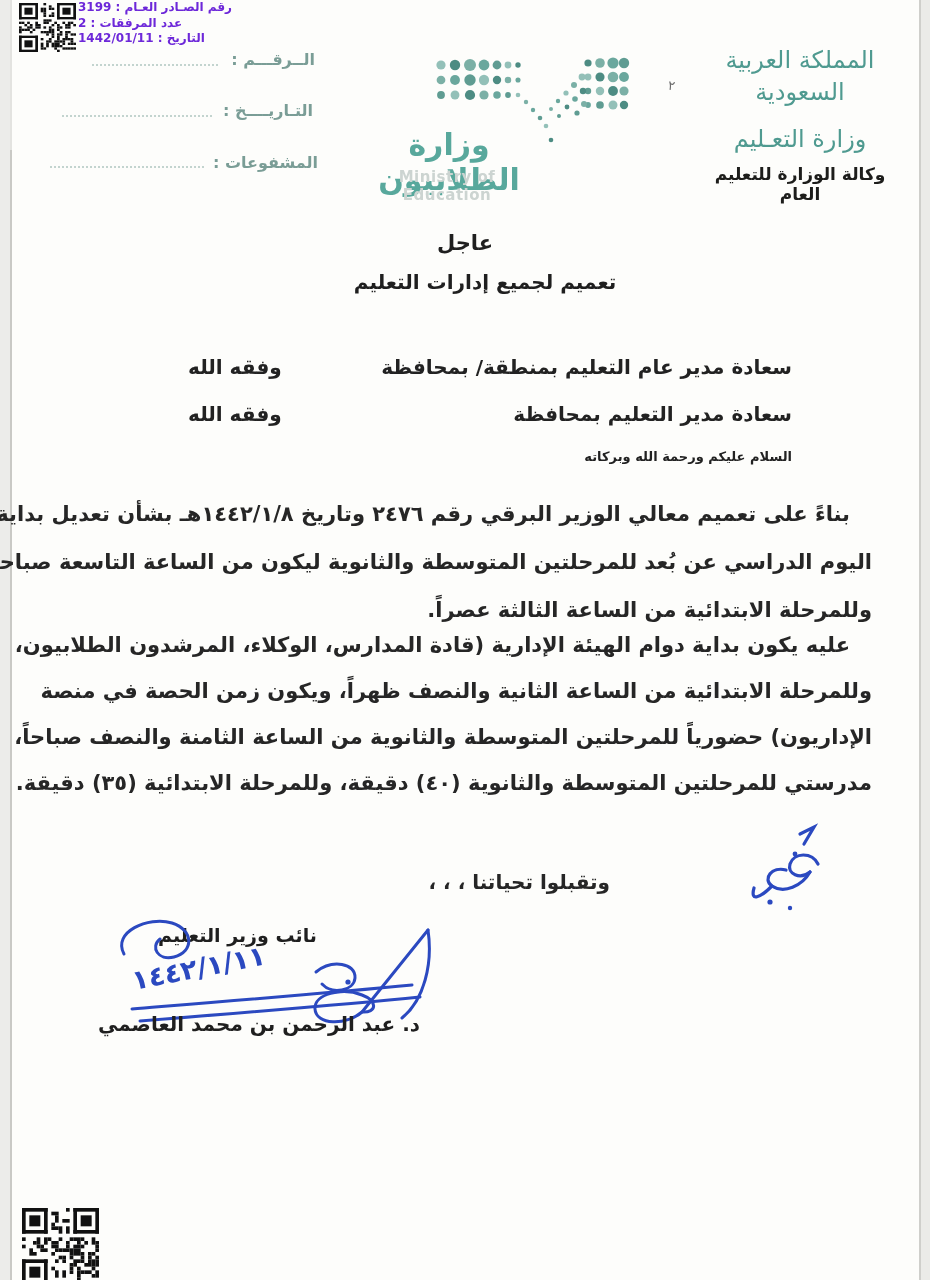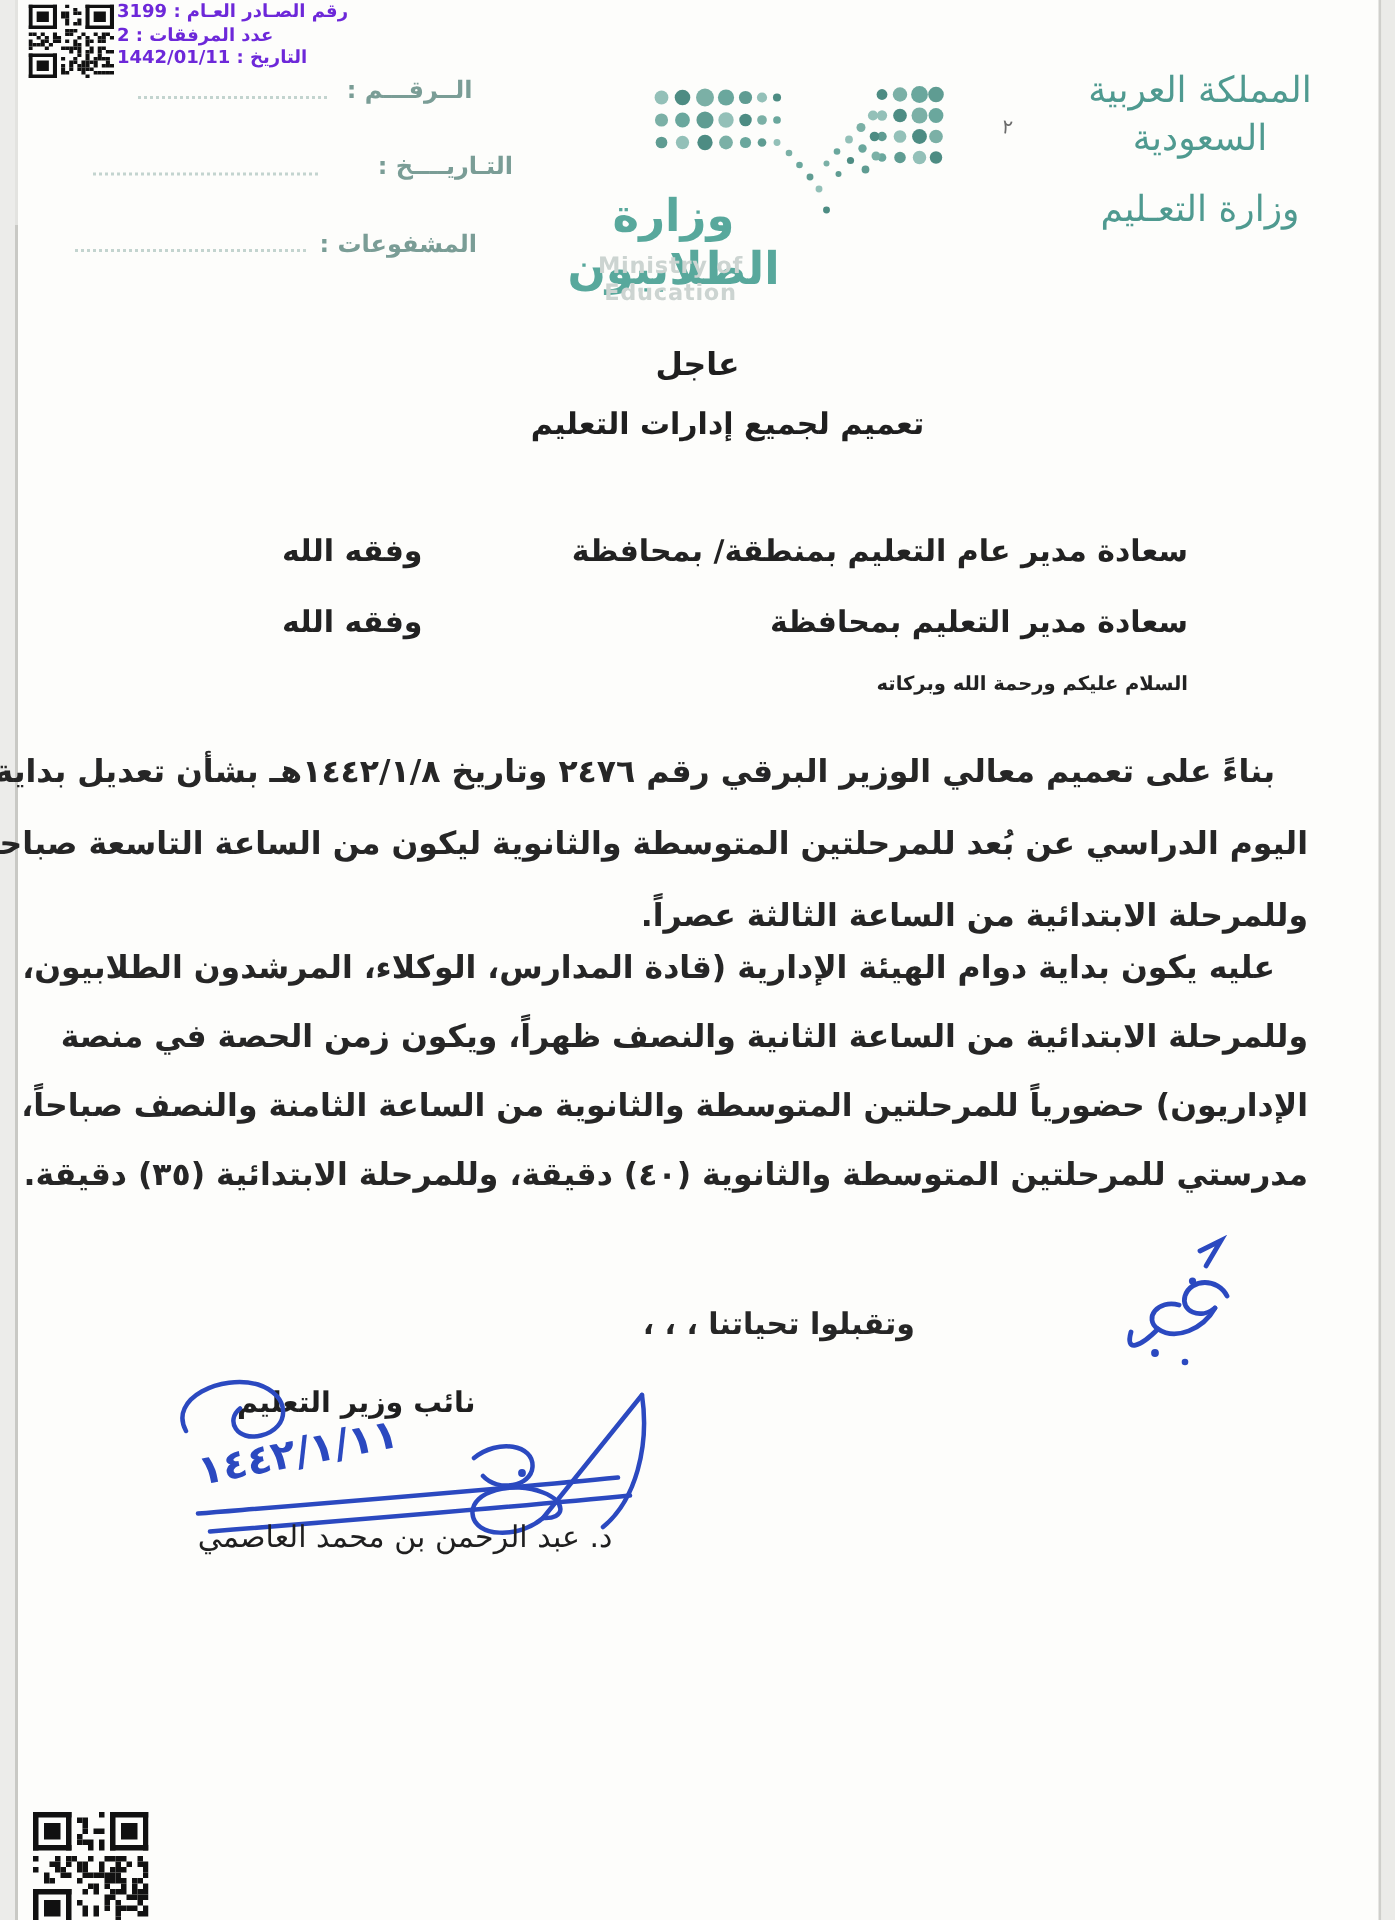--- a/index.html
+++ b/index.html
@@ -47,21 +47,21 @@
   .para .ln{white-space:nowrap;overflow:visible;}
   .p1 .ln{height:48px;line-height:40px;}
   .p2 .ln{height:46px;line-height:38px;}
   .indent{text-indent:22px;}
   .closing{right:320px;direction:rtl;text-align:right;top:833px;
     font-size:20px;font-weight:700;color:#262626;margin-top:37px;}
   
   .sig-title{left:197px;top:924px;width:120px;text-align:center;direction:rtl;
     font-size:19px;font-weight:700;color:#1f1f1f;white-space:nowrap;}
   .sig-name{left:120px;top:1012px;width:300px;text-align:center;direction:rtl;
-    font-size:20px;font-weight:400;color:#1f1f1f;white-space:nowrap;}
+    font-size:20px;font-weight:700;color:#1f1f1f;white-space:nowrap;}
   svg{display:block;}
 </style>
 </head>
 <body>
 
 <div class="page">
 
   <div class="abs edge-left-strip"></div>
   <div class="abs edge-left-line-faint"></div>
   <div class="abs edge-left-line"></div>
@@ -199,29 +199,30 @@
     </svg>
   <div class="abs stamp-meta">
     <div>رقم الصـادر العـام : 3199</div>
     <div>عدد المرفقات : 2</div>
     <div>التاريخ : 1442/01/11</div>
   </div>
 
   <div class="abs field-label" style="right:615px;top:50px">الــرقـــم :</div>
   <div class="abs dotline" style="left:92px;top:64px;width:126px"></div>
 
-  <div class="abs field-label" style="right:588px;top:101px">التـاريــــخ :</div>
+  <div class="abs field-label" style="right:617px;top:101px">التـاريــــخ :</div>
   <div class="abs dotline" style="left:62px;top:115px;width:150px"></div>
 
   <div class="abs field-label" style="right:612px;top:153px">المشفوعات :</div>
   <div class="abs dotline" style="left:50px;top:166px;width:154px"></div>
 
   <div class="abs header-block">
     <div class="hdr-kingdom">المملكة العربية السعودية</div>
     <div class="hdr-ministry">وزارة التعـليم</div>
+    <div class="hdr-agency">وكالة الوزارة للتعليم العام</div>
   </div>
   <div class="abs hdr-mark">٢</div>
 
   <svg id="logo-dots" class="abs" style="left:430px;top:52px" width="200" height="96">
       <circle cx="11" cy="13" r="4.6" fill="#93c0b8"></circle>
       <circle cx="25" cy="13" r="5.2" fill="#4d8c83"></circle>
       <circle cx="40" cy="13" r="6" fill="#7bb0a6"></circle>
       <circle cx="54" cy="13" r="5.4" fill="#6aa79d"></circle>
       <circle cx="67" cy="13" r="4.4" fill="#5f9c92"></circle>
       <circle cx="78" cy="13" r="3.4" fill="#93c0b8"></circle>

